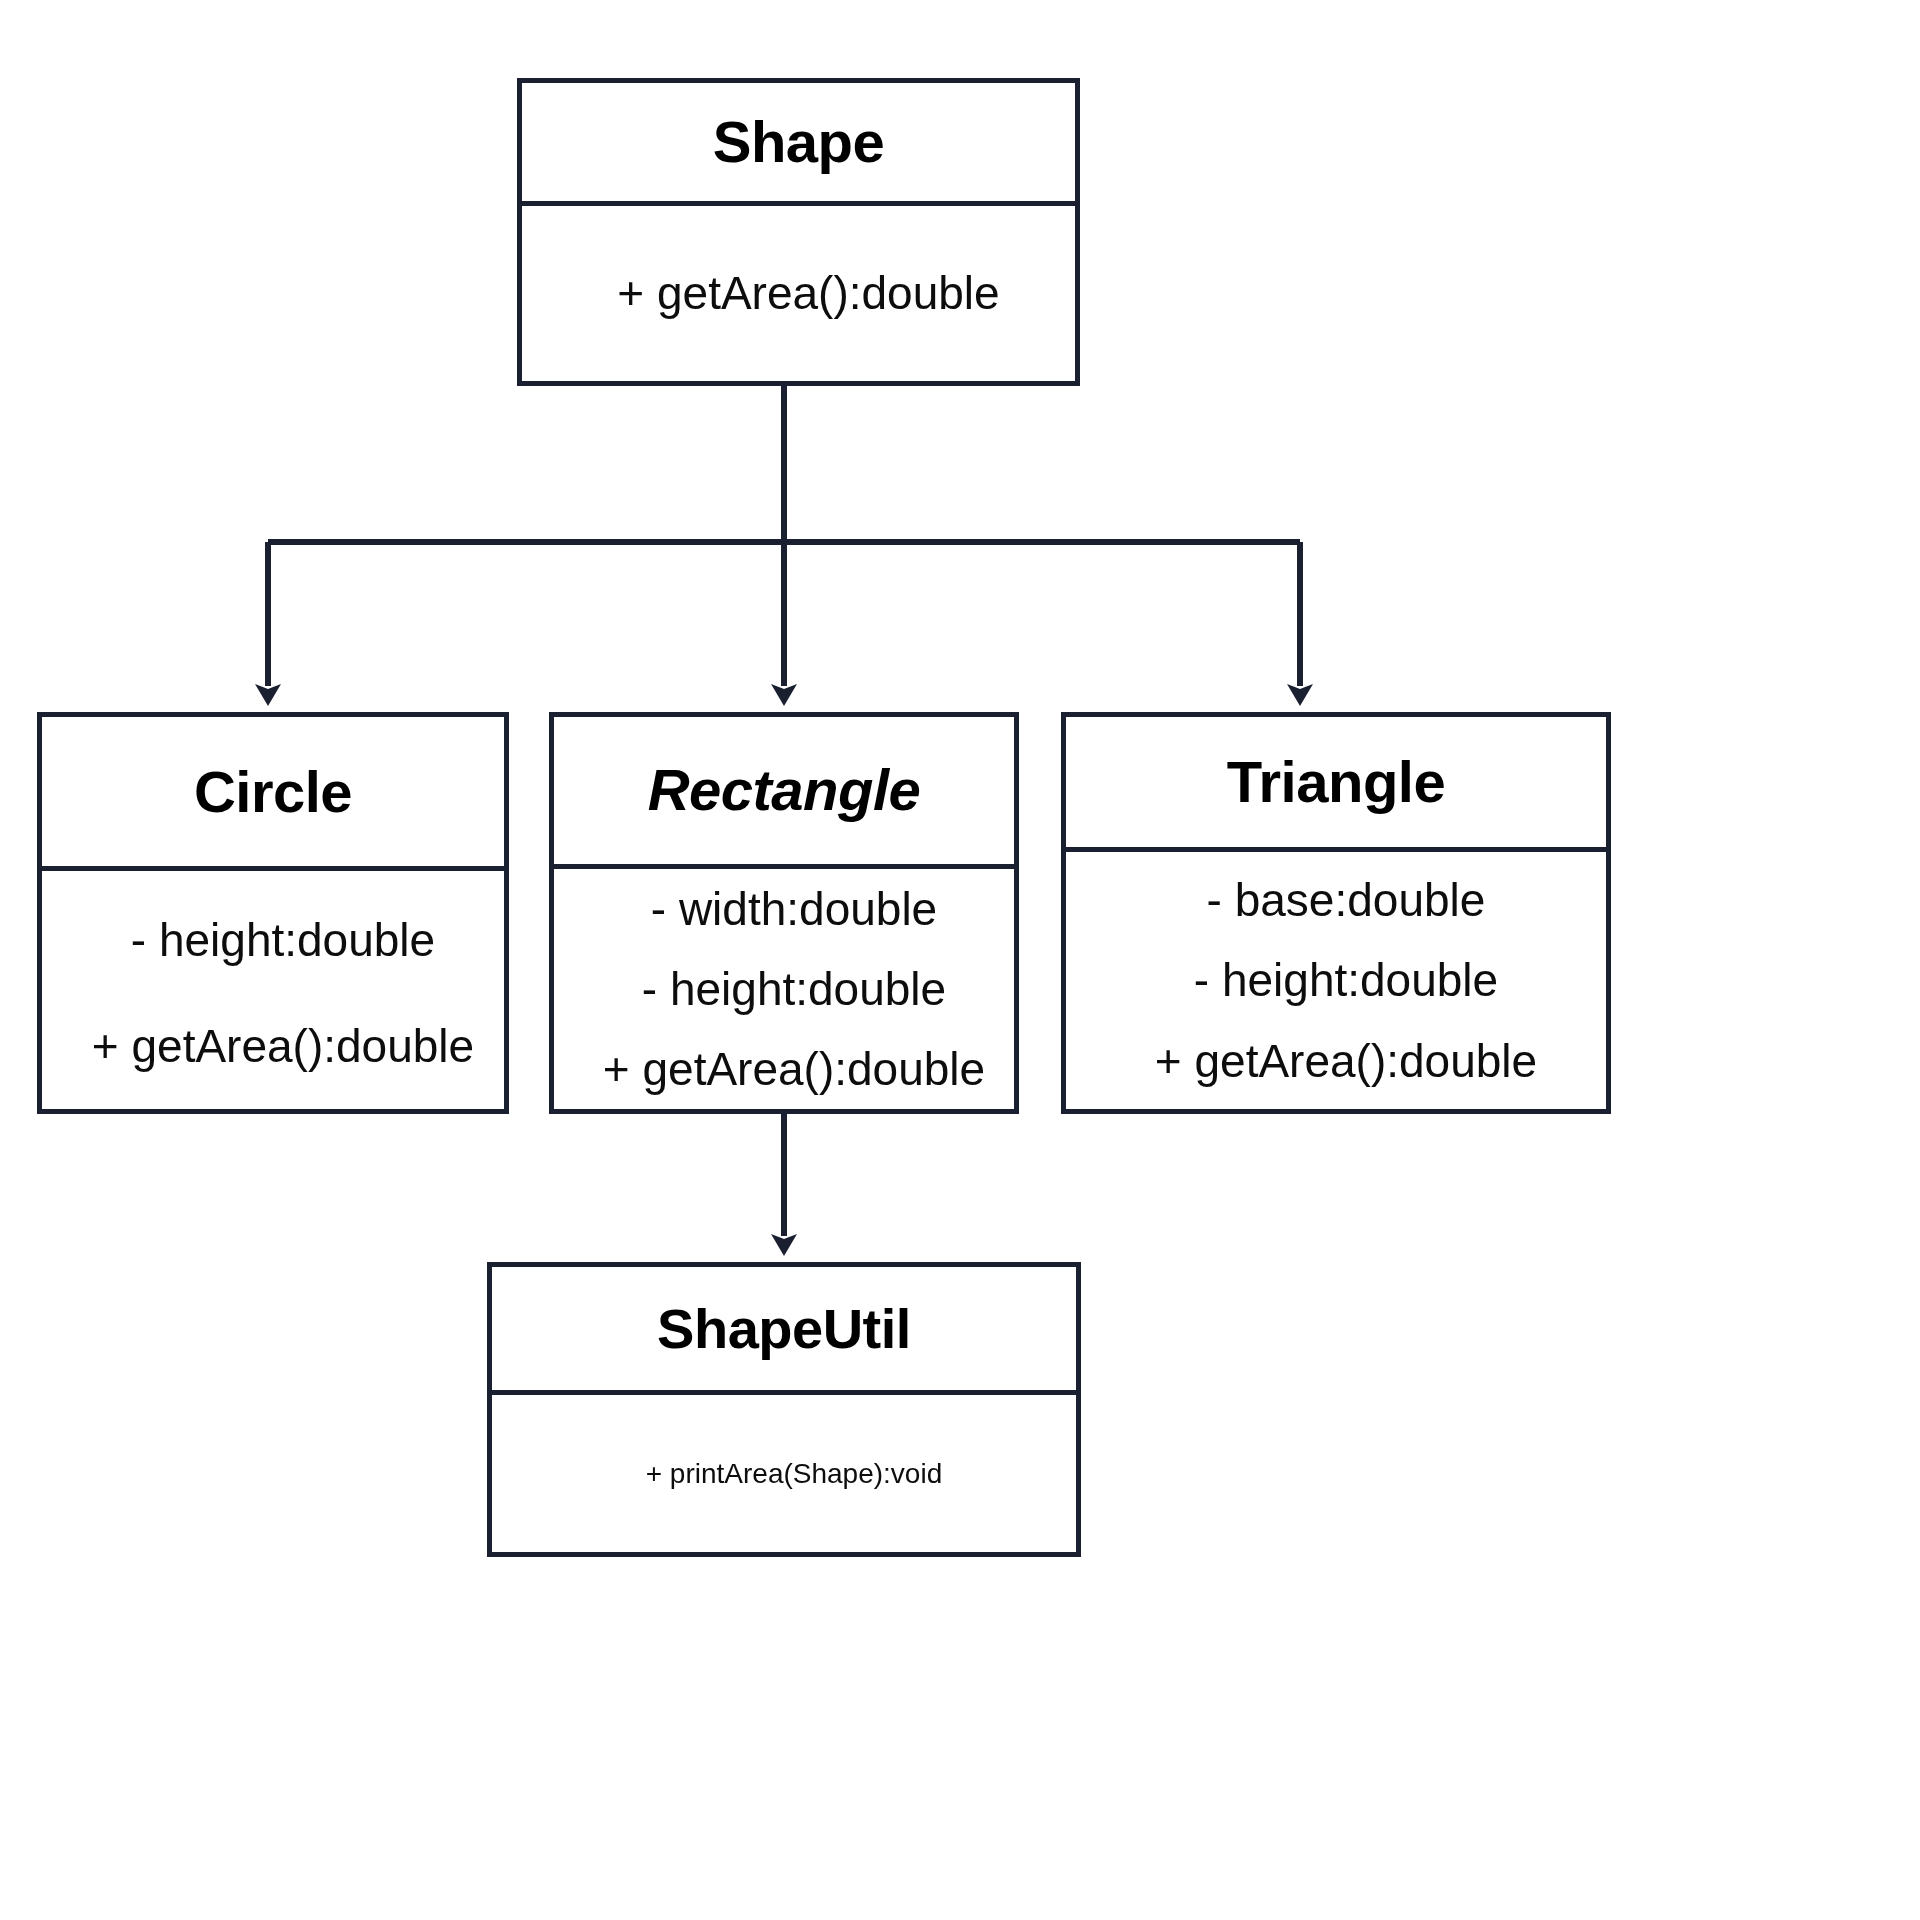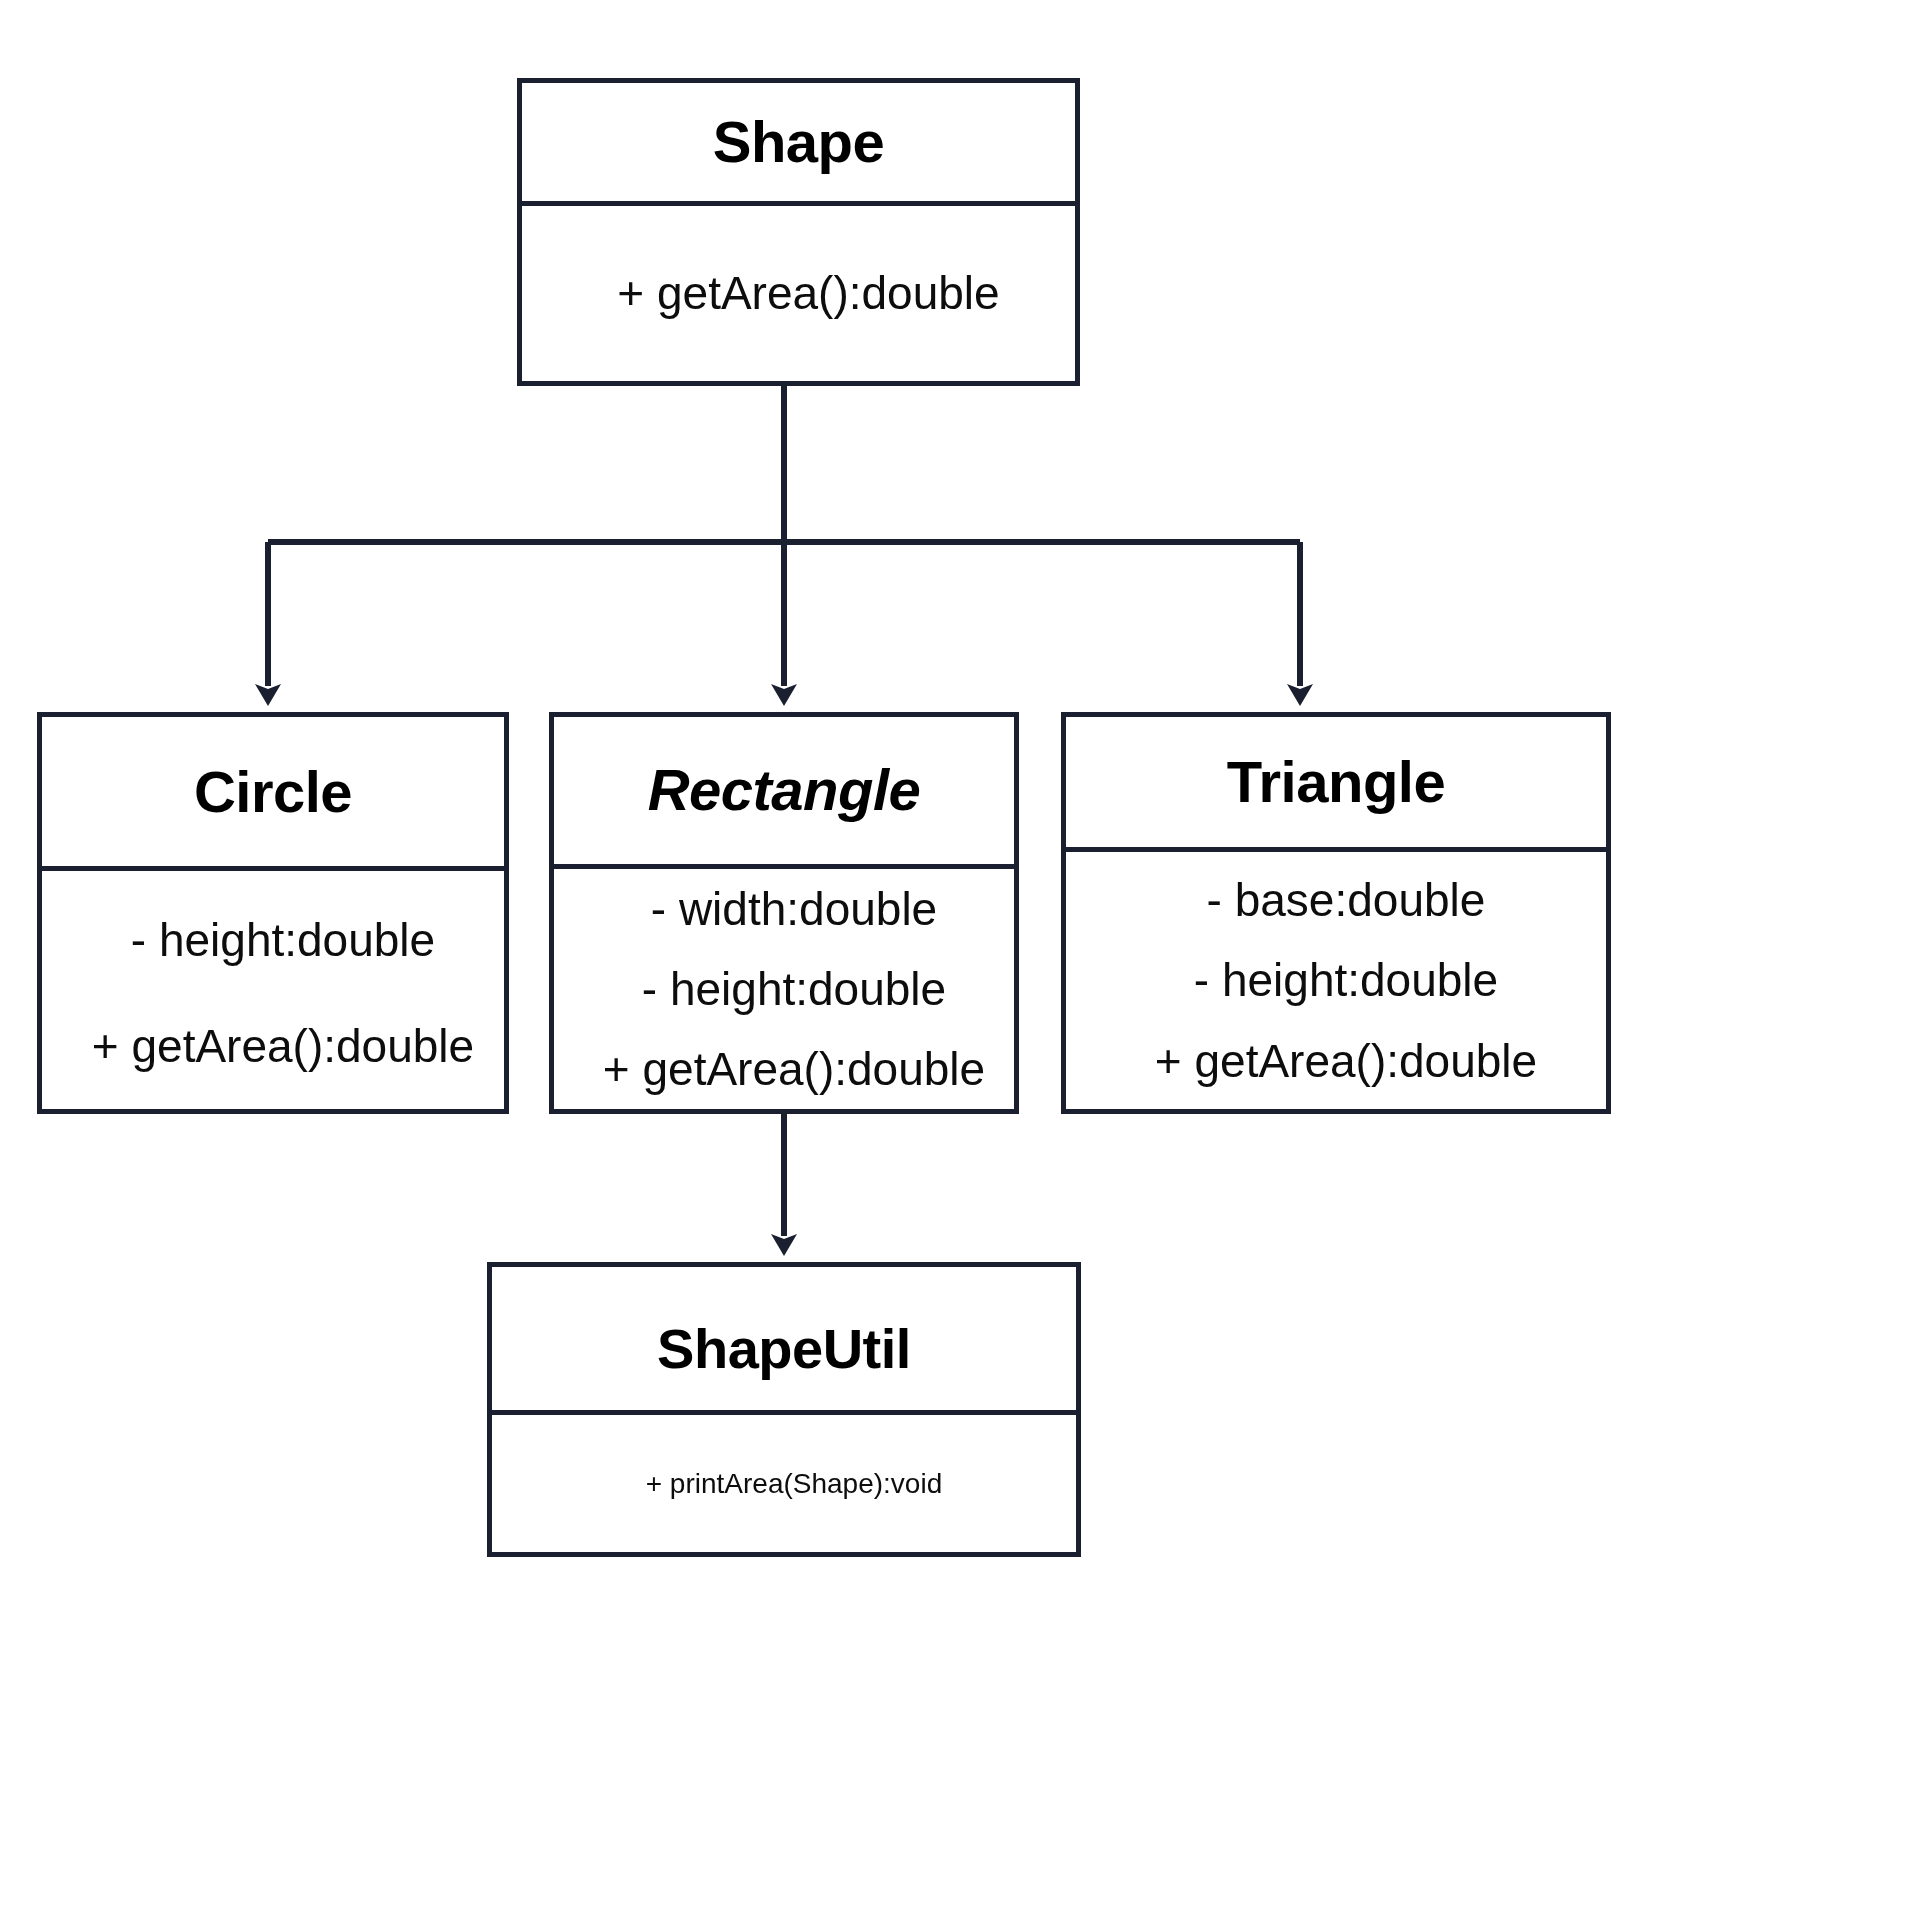--- a/index.html
+++ b/index.html
@@ -89,21 +89,21 @@
   #cls-rectangle .uml-member    { font-size: 46px; padding: 9px 0; }
 
   
   #cls-triangle     { left: 1061px; top: 712px;  width: 550px;  height: 402px; }
   #cls-triangle .uml-title-row { height: 135px; }
   #cls-triangle .uml-title     { font-size: 58px; }
   #cls-triangle .uml-member    { font-size: 46px; padding: 9px 0; }
 
   
   #cls-shapeutil    { left: 487px;  top: 1262px; width: 594px;  height: 295px; }
-  #cls-shapeutil .uml-title-row { height: 128px; margin-top: 20px; }
+  #cls-shapeutil .uml-title-row { height: 128px; }
   #cls-shapeutil .uml-title     { font-size: 56px; }
   #cls-shapeutil .uml-member    { font-size: 28px; }
 </style>
 </head>
 <body>
 
 <div id="canvas">
 
   <svg id="edges" viewBox="0 0 1920 1920" xmlns="http://www.w3.org/2000/svg">
     <defs>

